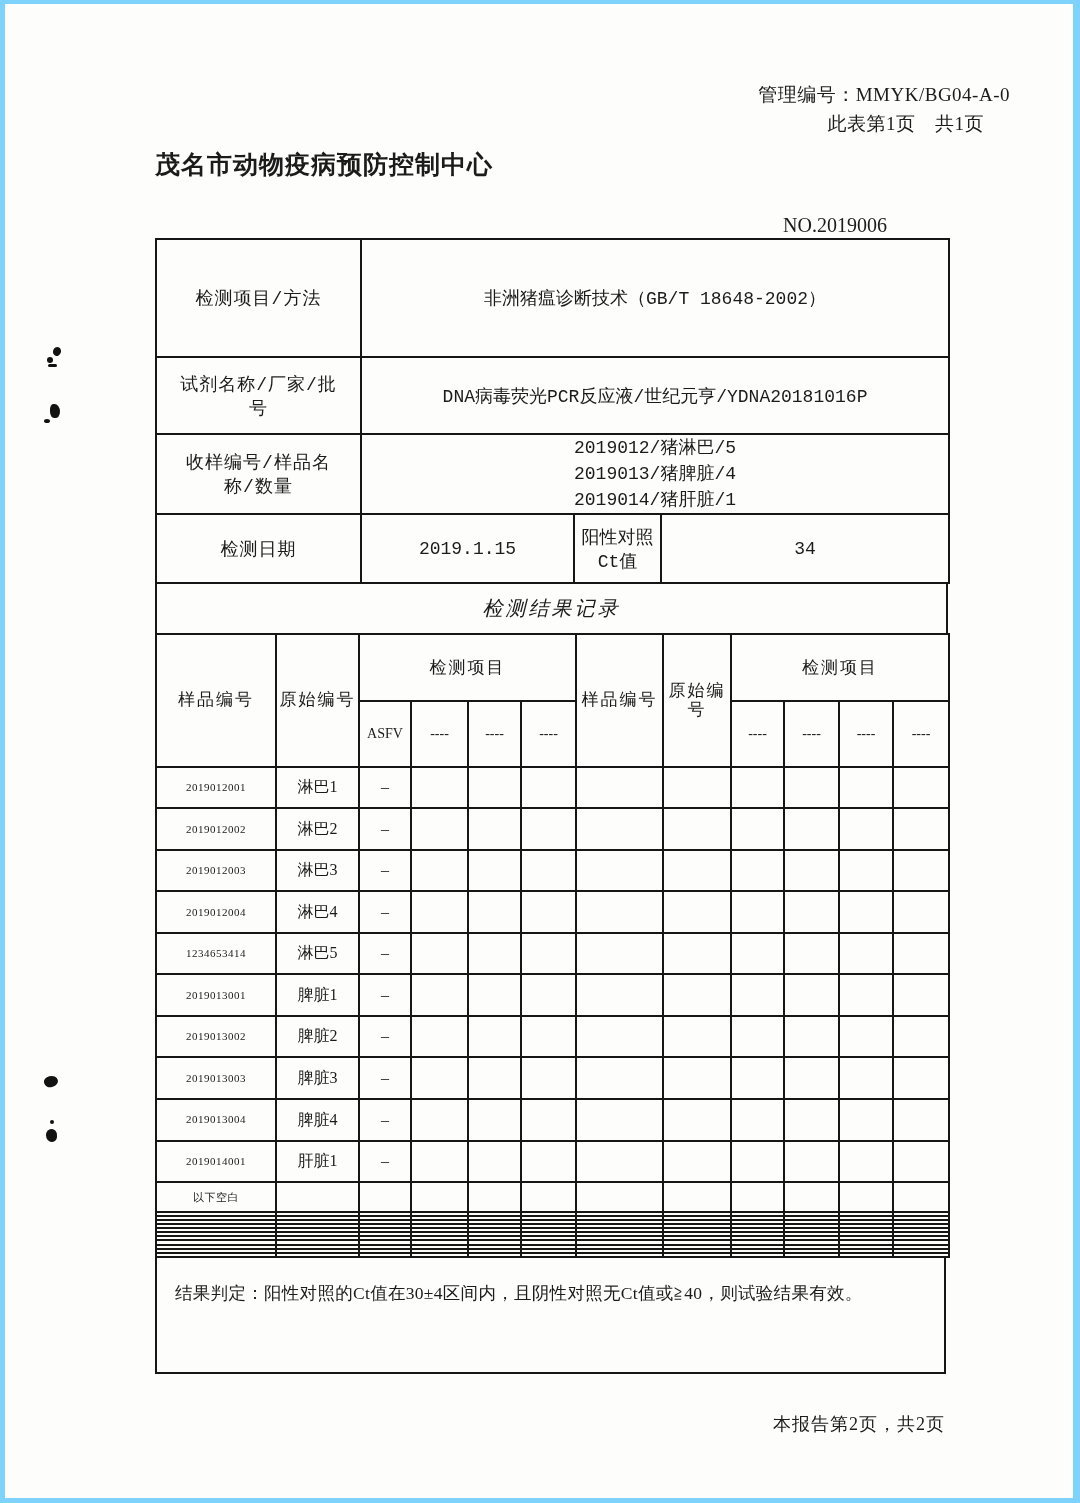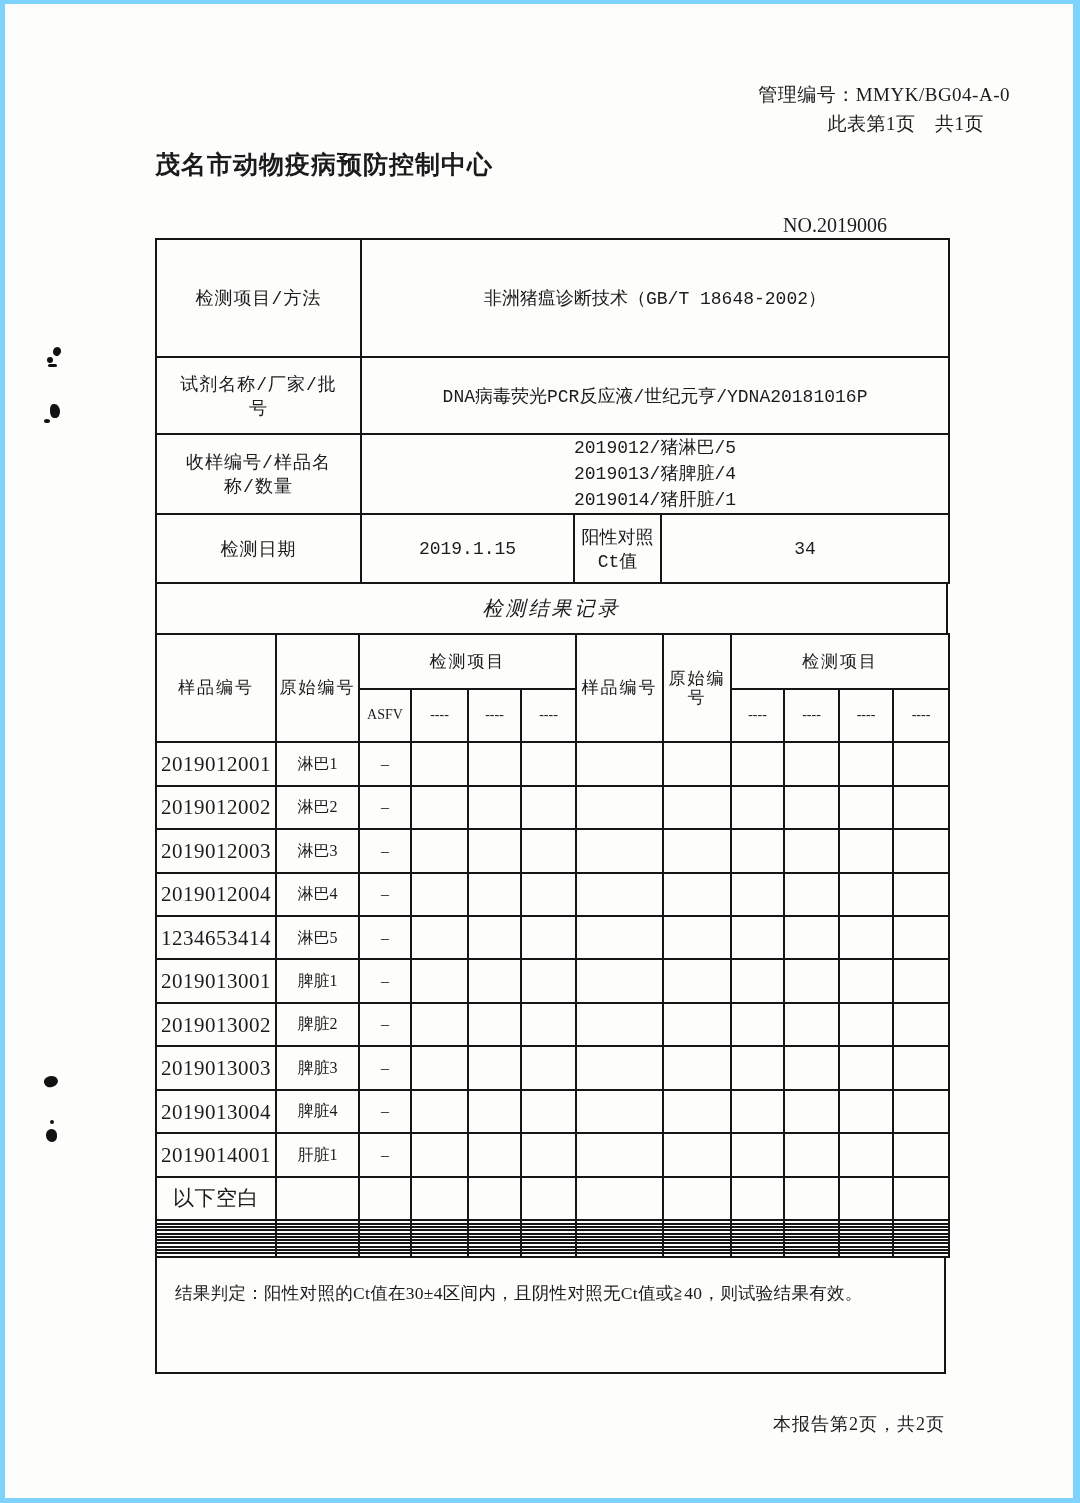--- a/index.html
+++ b/index.html
@@ -30,21 +30,21 @@
   .val-lines{display:inline-block;text-align:left;line-height:26px;}
   .band{
     box-sizing:border-box;width:793px;height:53px;margin-top:-2px;
     border:2px solid #161616;background:transparent;
     text-align:center;line-height:49px;font-size:20px;letter-spacing:3px;font-style:italic;
   }
   .results{margin-top:-2px;height:625px;}
   .results td{font-size:16px;line-height:1.15;}
   .results .hdr{font-size:17px;letter-spacing:2px;}
   .results .sub{font-size:14px;letter-spacing:0;}
-  .results td.id-cell{font-size:21px;letter-spacing:.5px;}
+  .results td.id-cell{font-size:11px;letter-spacing:.5px;}
   .conclusion{
     box-sizing:border-box;width:791px;height:118px;margin-top:-2px;
     border:2px solid #161616;padding:20px 14px 0 18px;
     font-size:17.5px;line-height:31px;text-align:left;letter-spacing:.3px;
   }
   .footer-note{position:absolute;left:155px;top:1377px;width:790px;text-align:right;font-size:18px;letter-spacing:1px;margin-top:35px;}
 
   
   .speck{position:absolute;background:#121212;border-radius:50%;}
 </style>

